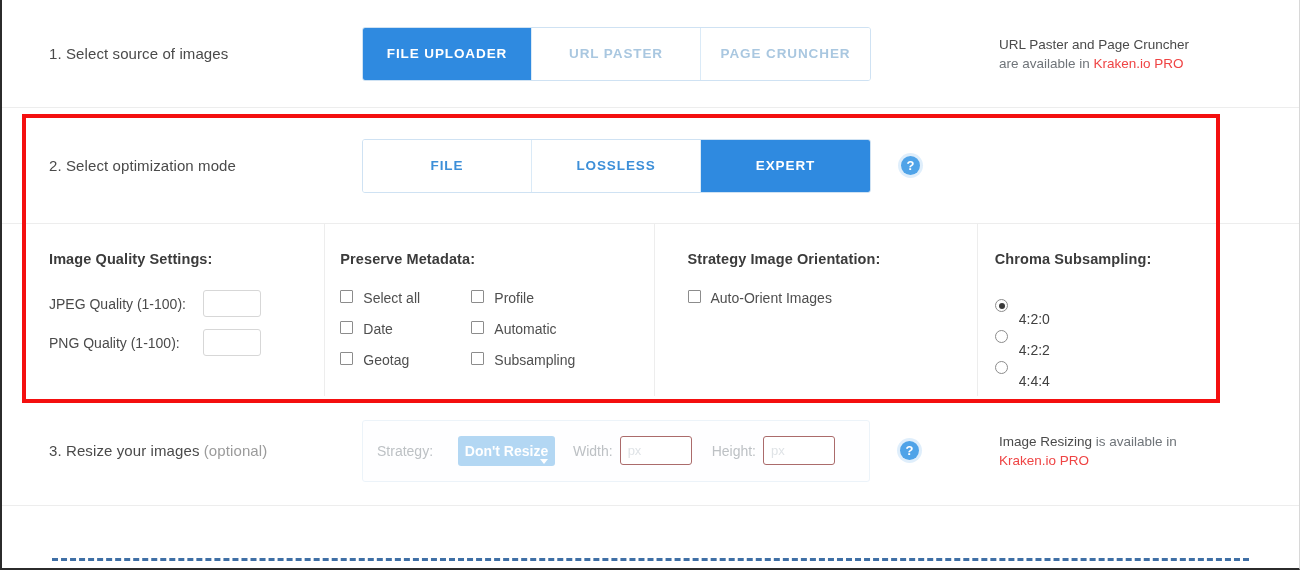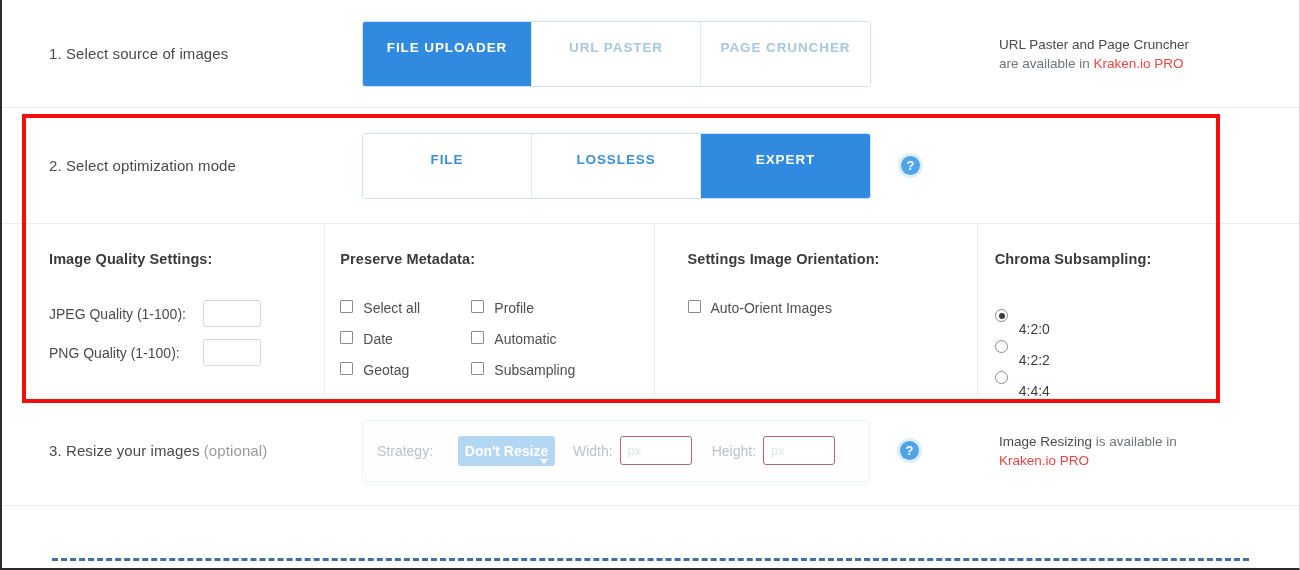--- a/index.html
+++ b/index.html
@@ -54,21 +54,21 @@
     border-radius: 3px;
     overflow: hidden;
     background: #fff;
   }
   .tab {
     font-size: 13.5px;
     font-weight: bold;
     letter-spacing: .9px;
     text-align: center;
     line-height: 52px;
-    height: 64px;
+    height: 52px;
     border-right: 1px solid #daeaf7;
     background: #ffffff;
     color: #a9c7e0;
     user-select: none;
   }
   .tab:last-child { border-right: none; }
   .tab.enabled { color: #3d8fd8; }
   .tab.active { background: #2f8ae0; color: #ffffff; }
 
   #tabs-source .tab { width: 169px; }
@@ -106,21 +106,21 @@
   .panel:last-child { border-right: none; }
   #panel-quality  { width: 324px; padding-left: 47px; }
   #panel-metadata { width: 330px; padding-left: 15px; }
   #panel-orient   { width: 324px; padding-left: 33px; }
   #panel-chroma   { width: 322px; padding-left: 17px; }
 
   .panel-title {
     font-size: 14.5px;
     font-weight: bold;
     color: #3b3b3b;
-    margin-bottom: 33px;
+    margin-bottom: 23px;
     letter-spacing: .1px;
   }
 
   
   .q-row { display: flex; align-items: center; margin-bottom: 12px; }
   .q-label { font-size: 14px; color: #4a4a4a; width: 154px; }
   .q-input {
     width: 58px; height: 27px;
     border: 1px solid #d7d7d7;
     border-radius: 3px;
@@ -313,21 +313,21 @@
           </div>
           <div class="cb-row">
             <span class="box"></span>
             <span class="cb-text">Subsampling</span>
           </div>
         </div>
       </div>
     </div>
 
     <div class="panel" id="panel-orient">
-      <div class="panel-title">Settings Image Orientation:</div>
+      <div class="panel-title">Strategy Image Orientation:</div>
       <div class="cb-row">
         <span class="box"></span>
         <span class="cb-text">Auto-Orient Images</span>
       </div>
     </div>
 
     <div class="panel" id="panel-chroma">
       <div class="panel-title">Chroma Subsampling:</div>
       <div class="rd-row">
         <span class="radio on"></span>

